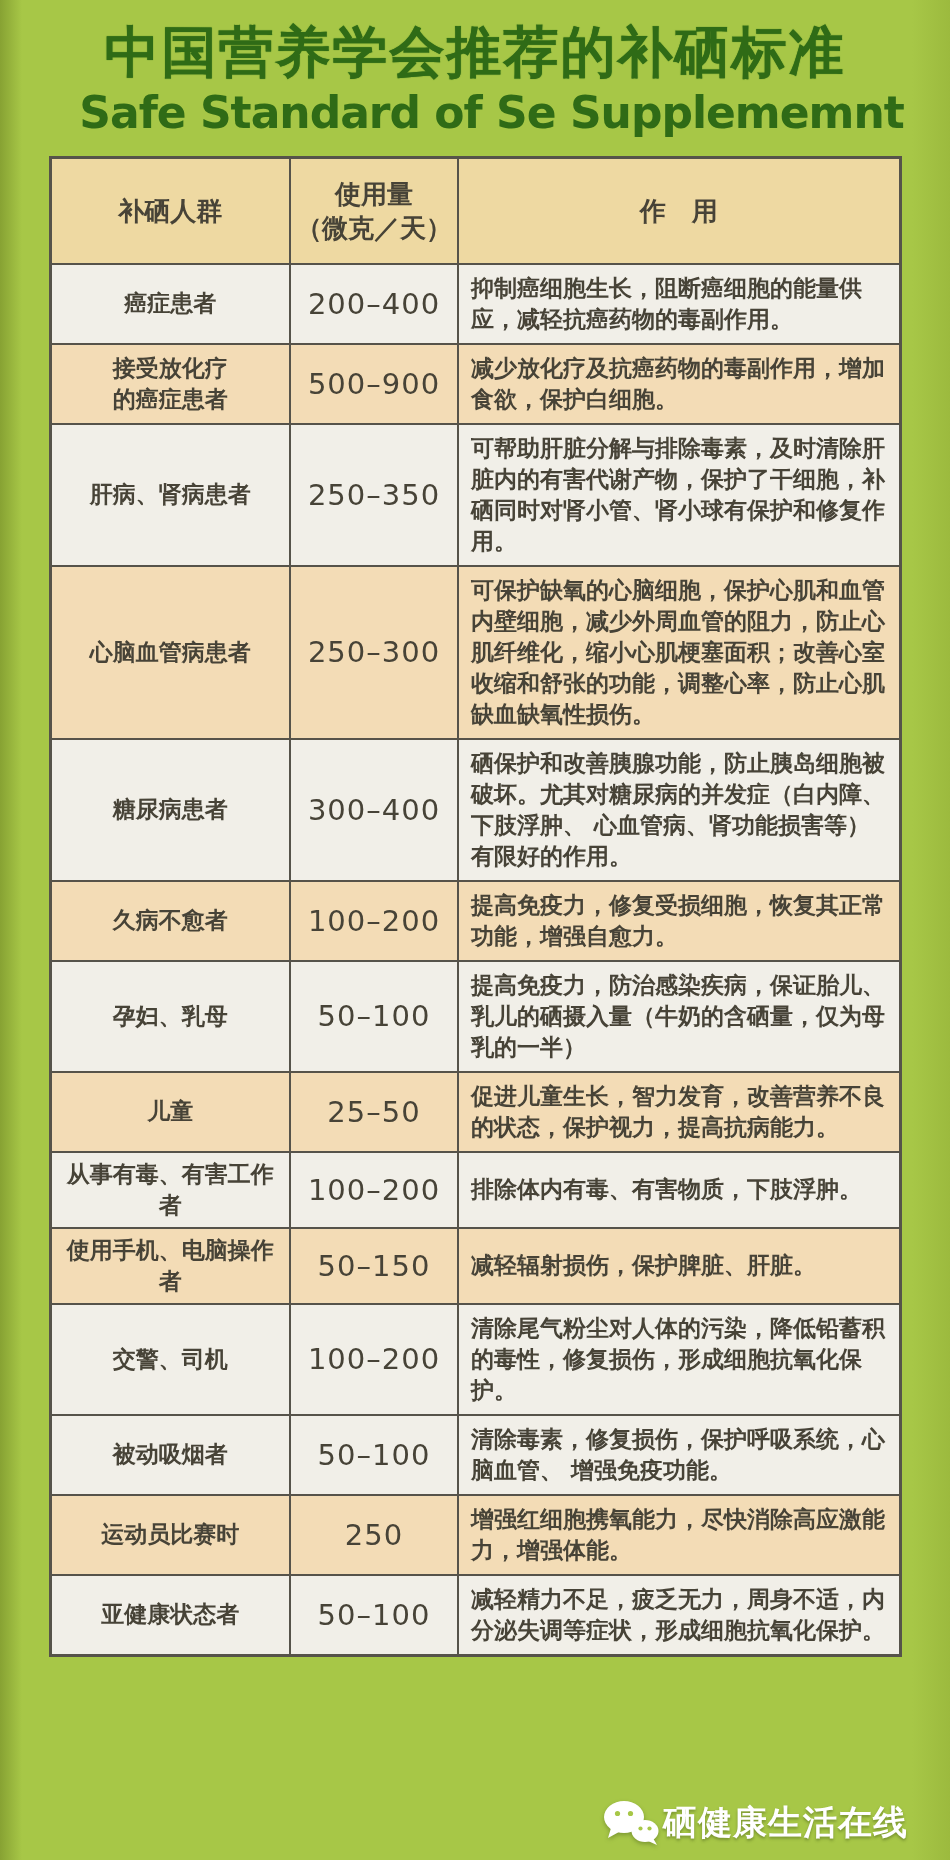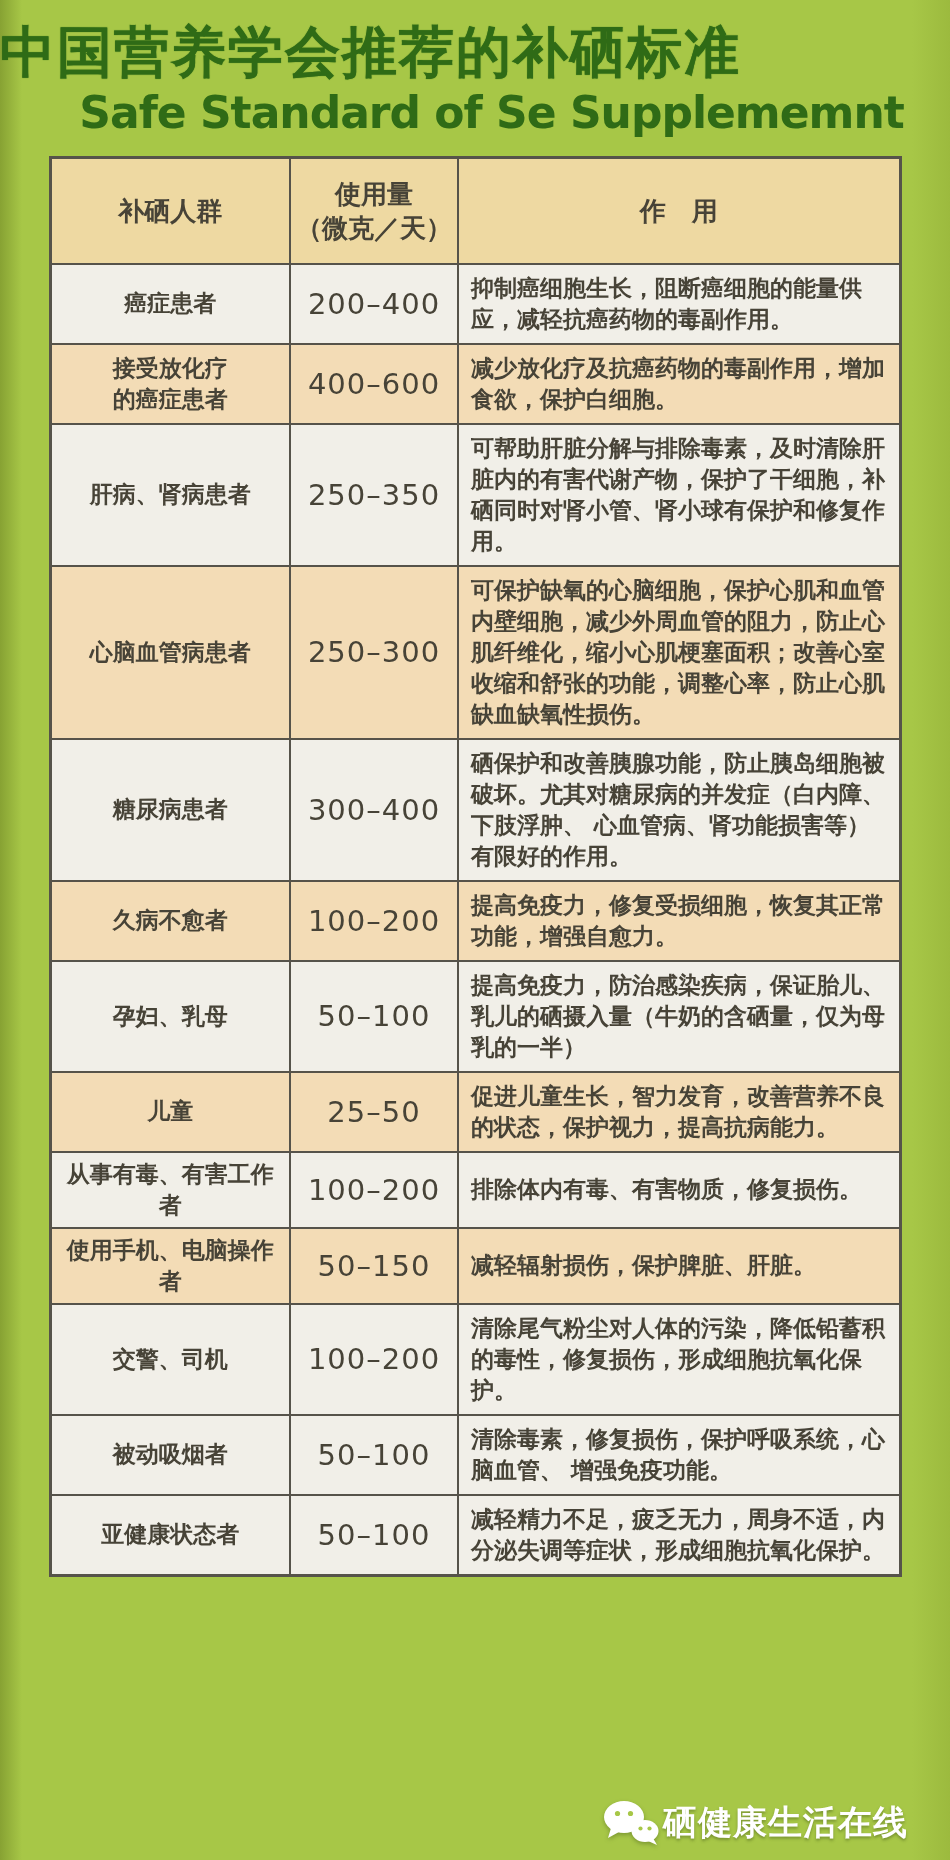--- a/index.html
+++ b/index.html
@@ -18,21 +18,21 @@
   body{
     height:1860px;
     overflow:hidden;
     position:relative;
     background:linear-gradient(to right,var(--bg-edge) 0px,var(--bg) 22px,var(--bg) 96%,#9cba3e 100%);
     font-family:"DejaVu Sans","Liberation Sans",sans-serif;
     color:var(--text-dark);
   }
   .poster{padding-top:20px;}
   .title-zh{
-    text-align:left;
+    text-align:center;
     font-size:55px;
     line-height:64px;
     font-weight:900;
     color:var(--title-green);
     letter-spacing:2px;
     text-shadow:0 0 1px var(--title-green);
   }
   .title-en{
     text-align:center;
     font-size:44px;
@@ -133,21 +133,21 @@
     </thead>
     <tbody>
         <tr class="row shade-light">
           <td class="cell cell-group">癌症患者</td>
           <td class="cell cell-dosage">200–400</td>
           <td class="cell cell-effect">抑制癌细胞生长，阻断癌细胞的能量供应，减轻抗癌药物的毒副作用。</td>
         </tr>
         <tr class="row shade-tan">
           <td class="cell cell-group">接受放化疗
 的癌症患者</td>
-          <td class="cell cell-dosage">400–600</td>
+          <td class="cell cell-dosage">500–900</td>
           <td class="cell cell-effect">减少放化疗及抗癌药物的毒副作用，增加食欲，保护白细胞。</td>
         </tr>
         <tr class="row shade-light">
           <td class="cell cell-group">肝病、肾病患者</td>
           <td class="cell cell-dosage">250–350</td>
           <td class="cell cell-effect">可帮助肝脏分解与排除毒素，及时清除肝脏内的有害代谢产物，保护了干细胞，补硒同时对肾小管、肾小球有保护和修复作用。</td>
         </tr>
         <tr class="row shade-tan">
           <td class="cell cell-group">心脑血管病患者</td>
           <td class="cell cell-dosage">250–300</td>
@@ -169,36 +169,41 @@
           <td class="cell cell-effect">提高免疫力，防治感染疾病，保证胎儿、乳儿的硒摄入量（牛奶的含硒量，仅为母乳的一半）</td>
         </tr>
         <tr class="row shade-tan">
           <td class="cell cell-group">儿童</td>
           <td class="cell cell-dosage">25–50</td>
           <td class="cell cell-effect">促进儿童生长，智力发育，改善营养不良的状态，保护视力，提高抗病能力。</td>
         </tr>
         <tr class="row shade-light">
           <td class="cell cell-group">从事有毒、有害工作者</td>
           <td class="cell cell-dosage">100–200</td>
-          <td class="cell cell-effect">排除体内有毒、有害物质，修复损伤。</td>
+          <td class="cell cell-effect">排除体内有毒、有害物质，下肢浮肿。</td>
         </tr>
         <tr class="row shade-tan">
           <td class="cell cell-group">使用手机、电脑操作者</td>
           <td class="cell cell-dosage">50–150</td>
           <td class="cell cell-effect">减轻辐射损伤，保护脾脏、肝脏。</td>
         </tr>
         <tr class="row shade-light">
           <td class="cell cell-group">交警、司机</td>
           <td class="cell cell-dosage">100–200</td>
           <td class="cell cell-effect">清除尾气粉尘对人体的污染，降低铅蓄积的毒性，修复损伤，形成细胞抗氧化保护。</td>
         </tr>
         <tr class="row shade-light">
           <td class="cell cell-group">被动吸烟者</td>
           <td class="cell cell-dosage">50–100</td>
           <td class="cell cell-effect">清除毒素，修复损伤，保护呼吸系统，心脑血管、 增强免疫功能。</td>
+        </tr>
+        <tr class="row shade-tan">
+          <td class="cell cell-group">运动员比赛时</td>
+          <td class="cell cell-dosage">250</td>
+          <td class="cell cell-effect">增强红细胞携氧能力，尽快消除高应激能力，增强体能。</td>
         </tr>
         <tr class="row shade-light">
           <td class="cell cell-group">亚健康状态者</td>
           <td class="cell cell-dosage">50–100</td>
           <td class="cell cell-effect">减轻精力不足，疲乏无力，周身不适，内分泌失调等症状，形成细胞抗氧化保护。</td>
         </tr>
       </tbody>
   </table>
 
   <div class="watermark">

